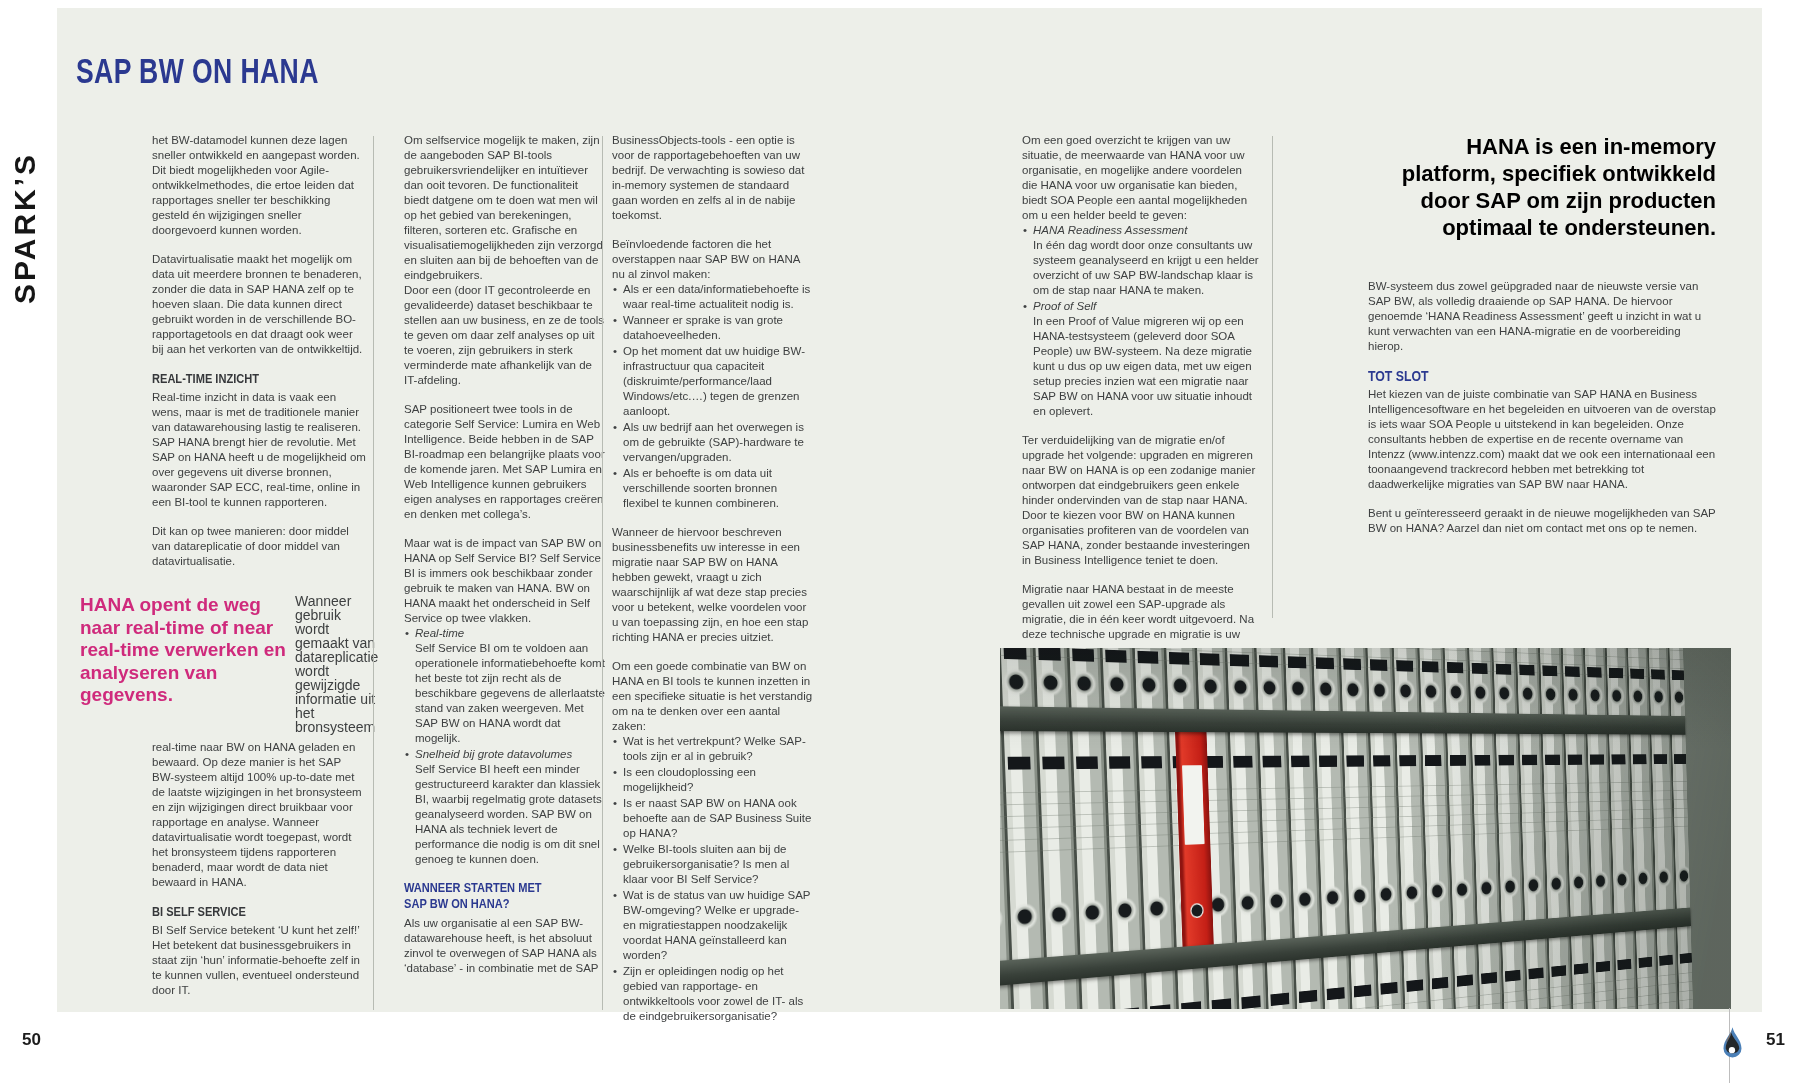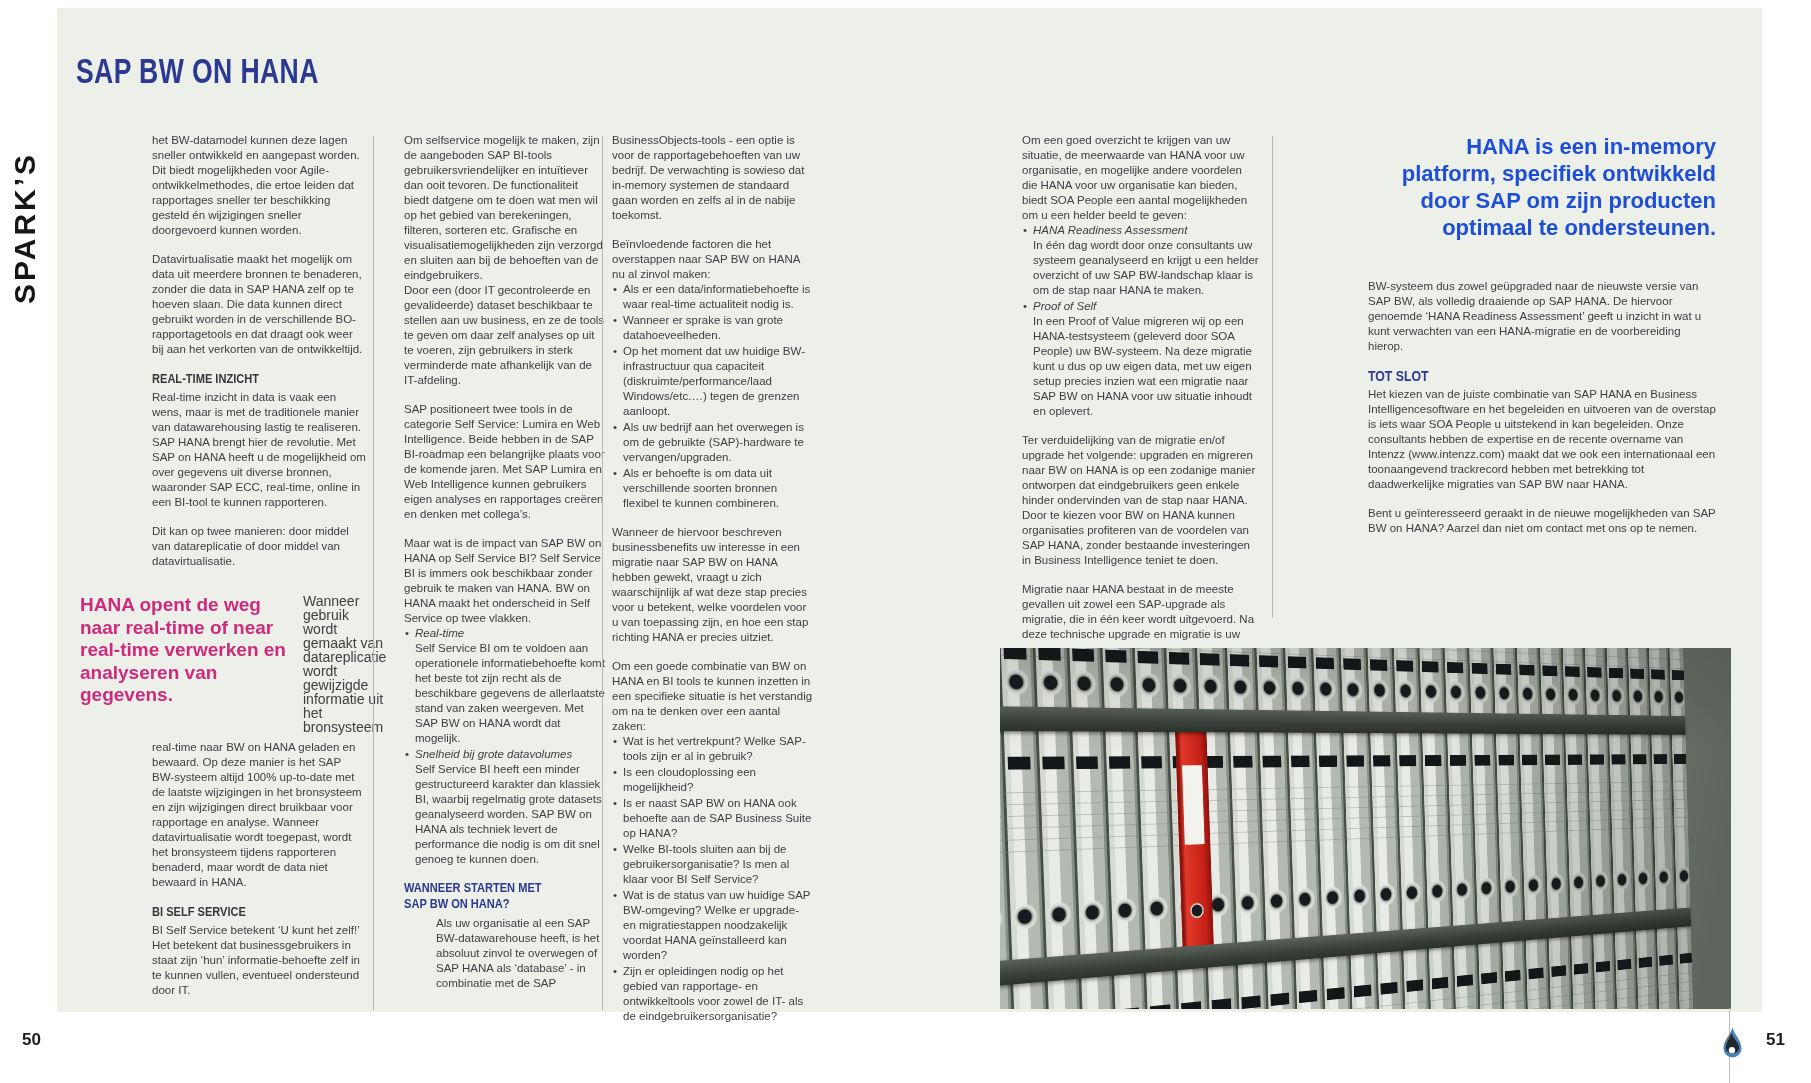--- a/index.html
+++ b/index.html
@@ -16,41 +16,41 @@
   }
   .title {
     position:absolute; left:76px; top:51px;
     font-size:35px; font-weight:bold; color:#2b3990;
     transform:scaleX(0.76); transform-origin:0 0; white-space:nowrap; letter-spacing:0.5px;
   }
 
   .col { position:absolute; font-size:11.5px; line-height:15px; color:#3e4041; }
   .col p { margin:0 0 14px 0; }
   .col p.m0 { margin-bottom:0; }
-  .col p.mt0 { margin-top:0;margin-left:32px; }
+  .col p.mt0 { margin-top:0; }
 
   .col-h {
     font-weight:bold; color:#35373a; font-size:13.5px; margin:0 0 4px 0;
     transform:scaleX(0.82); transform-origin:0 50%; white-space:nowrap; letter-spacing:0;
   }
   .col-h.wrap2 { white-space:normal; width:178px; line-height:16px; transform-origin:0 0; }
   .col-h.blue { color:#2b3990; }
   .col-h.big { font-size:15px; }
 
   .bullet { position:relative; padding-left:11px; margin:0 0 1px 0; }
   .bullet::before { content:"•"; position:absolute; left:1px; top:0; }
   .btitle { font-style:italic; }
 
   .vline { position:absolute; width:1px; background:#b7bbb3; }
 
-  .quote-row { display:flex; gap:17px; margin:25px 0 6px -72px; width:293px; }
+  .quote-row { display:flex; gap:9px; margin:25px 0 6px -72px; width:293px; }
   .pullquote-l { color:#cf2a7c; font-weight:bold; font-size:19px; line-height:22.5px; flex:0 0 206px; }
   .wrapcol { flex:1; font-size:14px; line-height:14px; }
 
-  .pullquote-r { color:#1d4ed8; font-weight:bold; font-size:22px; line-height:27px; text-align:right; margin:0 0 38px 0; }
+  .pullquote-r { color:#000000; font-weight:bold; font-size:22px; line-height:27px; text-align:right; margin:0 0 38px 0; }
 
   
   .photo { position:absolute; left:1000px; top:648px; width:731px; height:361px; overflow:hidden; background:#7d857c; }
   .wall {
     position:absolute; left:-30px; top:-72px; width:990px; height:562px;
     transform:perspective(650px) rotateY(13deg) rotateZ(-2.2deg); transform-origin:0 50%;
   }
   .row {
     position:relative; width:100%;
     background:repeating-linear-gradient(90deg,#474e47 0 3px,#d6dad2 3px 9px,#e9ece6 9px 21px,#b4bab2 21px 34px,#878e85 34px 37px);

